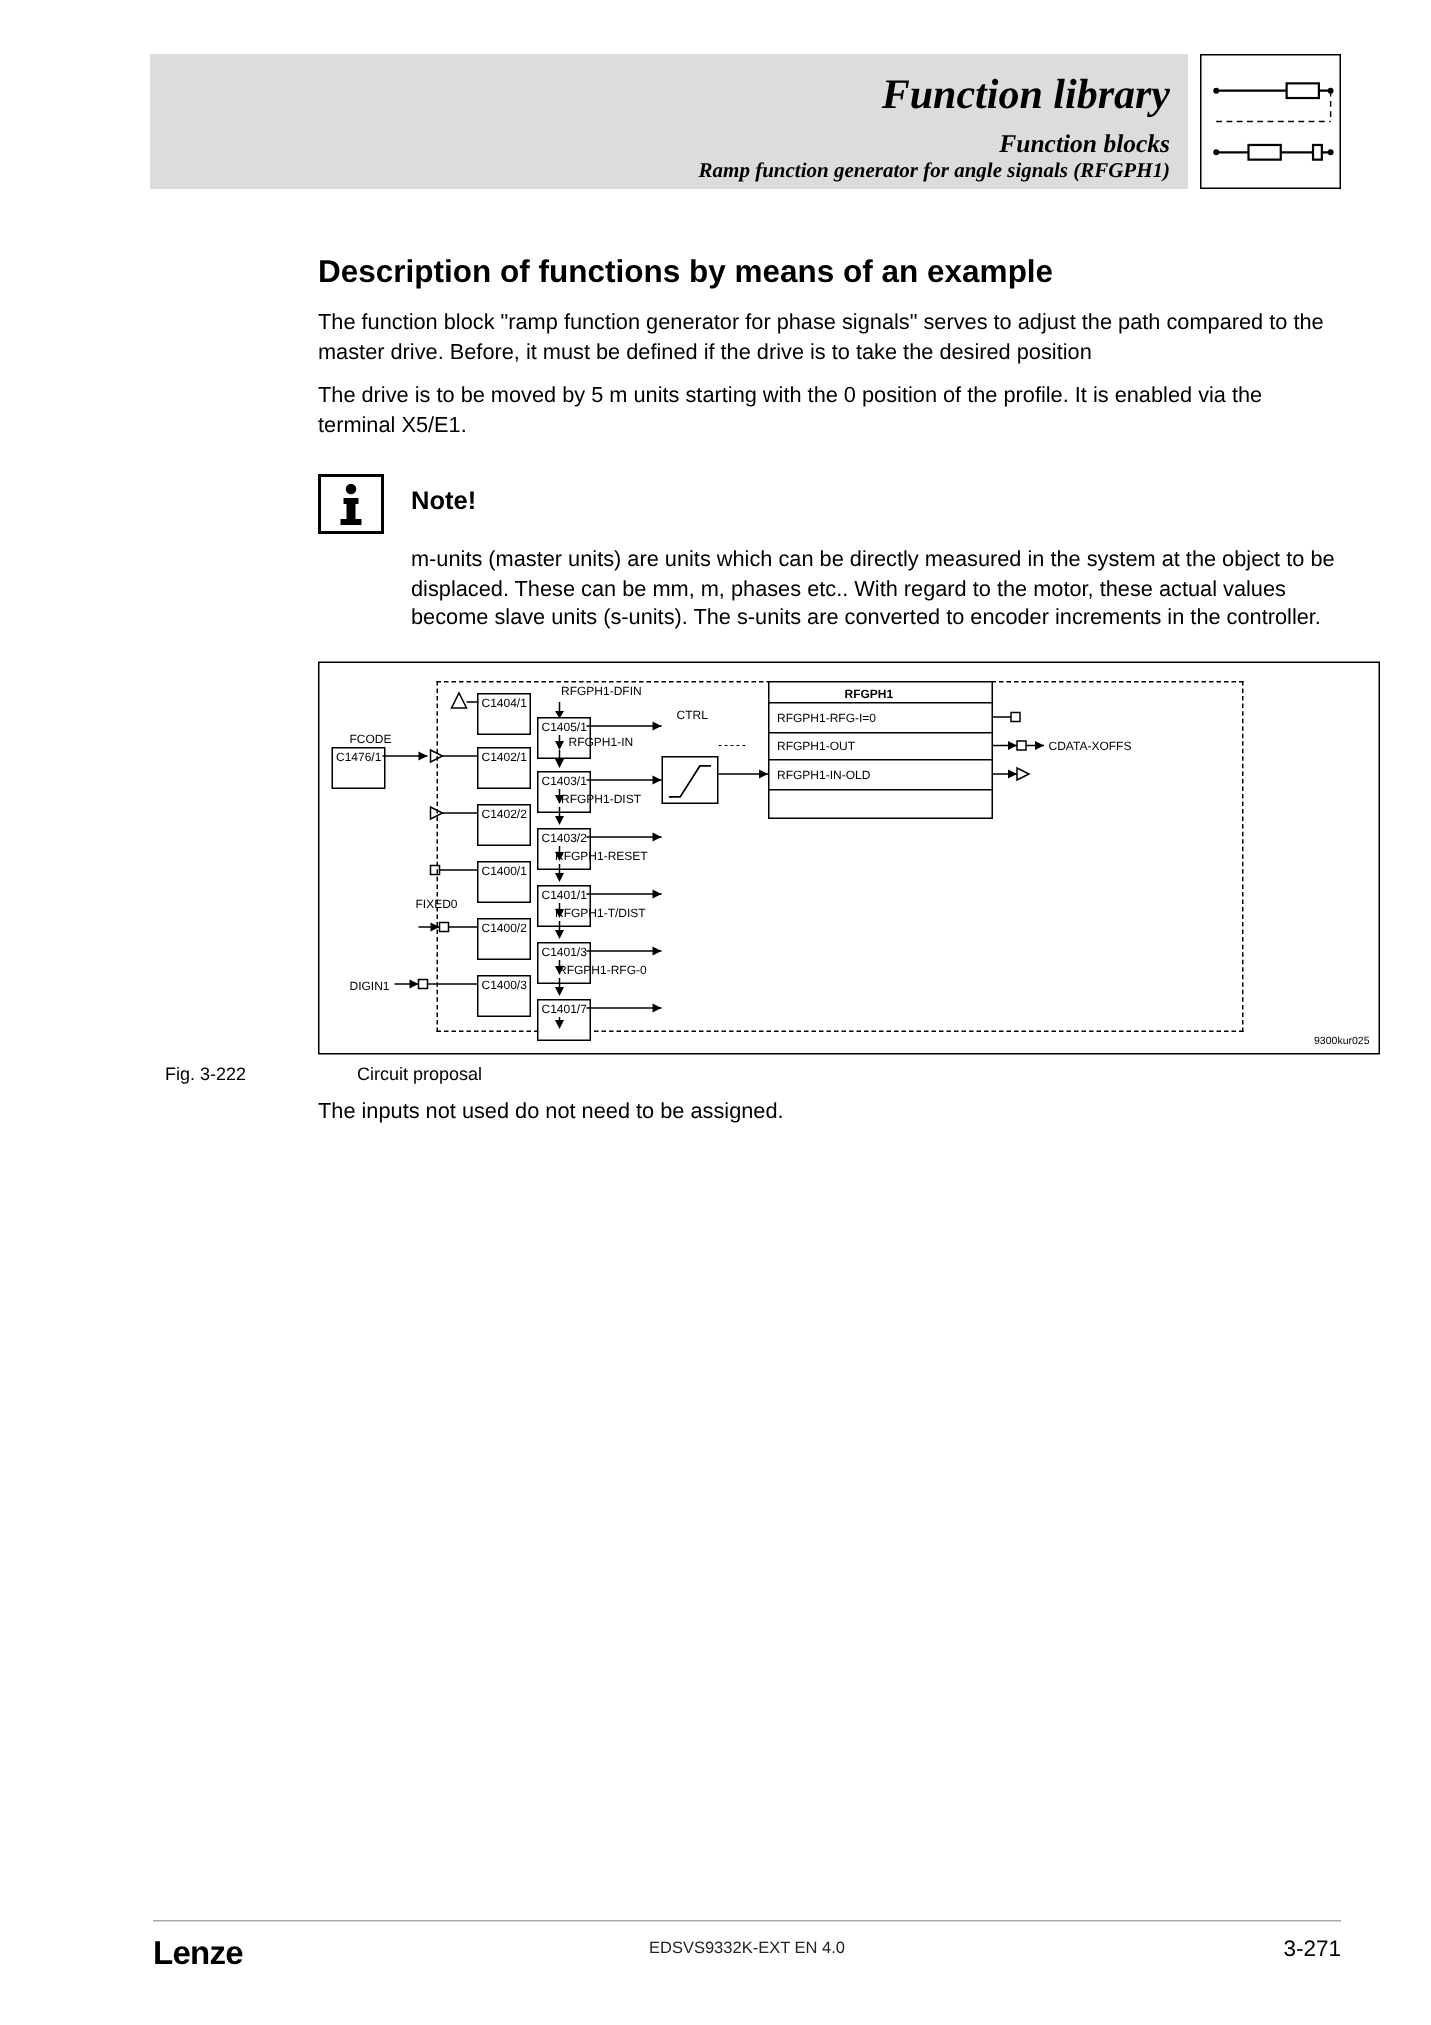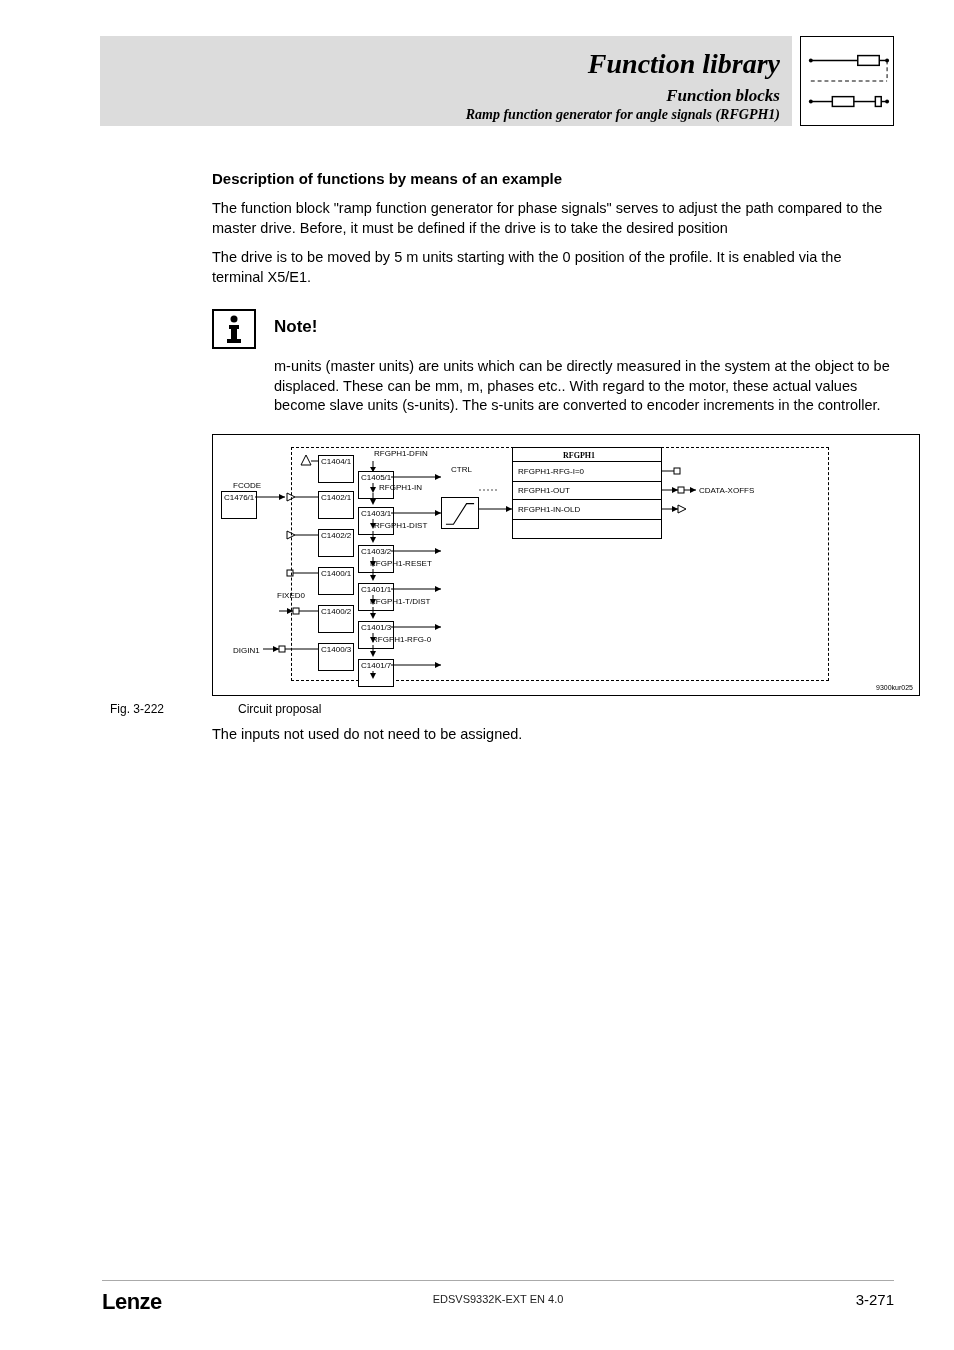--- a/index.html
+++ b/index.html
@@ -66,21 +66,21 @@
       text-align: right;
     }
     .content {
       position: absolute;
       top: 170px;
       left: 212px;
       right: 60px;
     }
     .section-head {
       font-weight: bold;
-      font-size: 15px;
+      font-size: 21px;
       margin-bottom: 12px;
     }
     .para {
       font-size: 14.5px;
       line-height: 1.35;
       margin-bottom: 10px;
     }
     .bullet-list {
       margin: 10px 0;
     }
@@ -240,21 +240,21 @@
       </div>
       <div class="note-title">Note!</div>
     </div>
     <div class="note-body">m-units (master units) are units which can be directly measured in the system at the object to be displaced. These can be mm, m, phases etc.. With regard to the motor, these actual values become slave units (s-units). The s-units are converted to encoder increments in the controller.</div>
   </div>
 
   <div class="diagram-wrap">
     <div class="dashed-box"></div>
 
     <div class="ctrl-box" style="left:299px;top:12px;width:150px;height:92px;"></div>
-    <div class="label-abs" style="left:350px;top:16px;font-weight:bold;font-family:Liberation Serif, serif;">RFGPH1</div>
+    <div class="label-abs" style="left:350px;top:16px;font-weight:bold;">RFGPH1</div>
 
     <div style="position:absolute;left:299px;top:26px;width:150px;height:0;border-top:1px solid #000;"></div>
     <div style="position:absolute;left:299px;top:46px;width:150px;height:0;border-top:1px solid #000;"></div>
     <div style="position:absolute;left:299px;top:64px;width:150px;height:0;border-top:1px solid #000;"></div>
     <div style="position:absolute;left:299px;top:84px;width:150px;height:0;border-top:1px solid #000;"></div>
 
     <div class="label-abs" style="left:305px;top:32px;">RFGPH1-RFG-I=0</div>
     <div class="label-abs" style="left:305px;top:51px;">RFGPH1-OUT</div>
     <div class="label-abs" style="left:305px;top:70px;">RFGPH1-IN-OLD</div>
 

